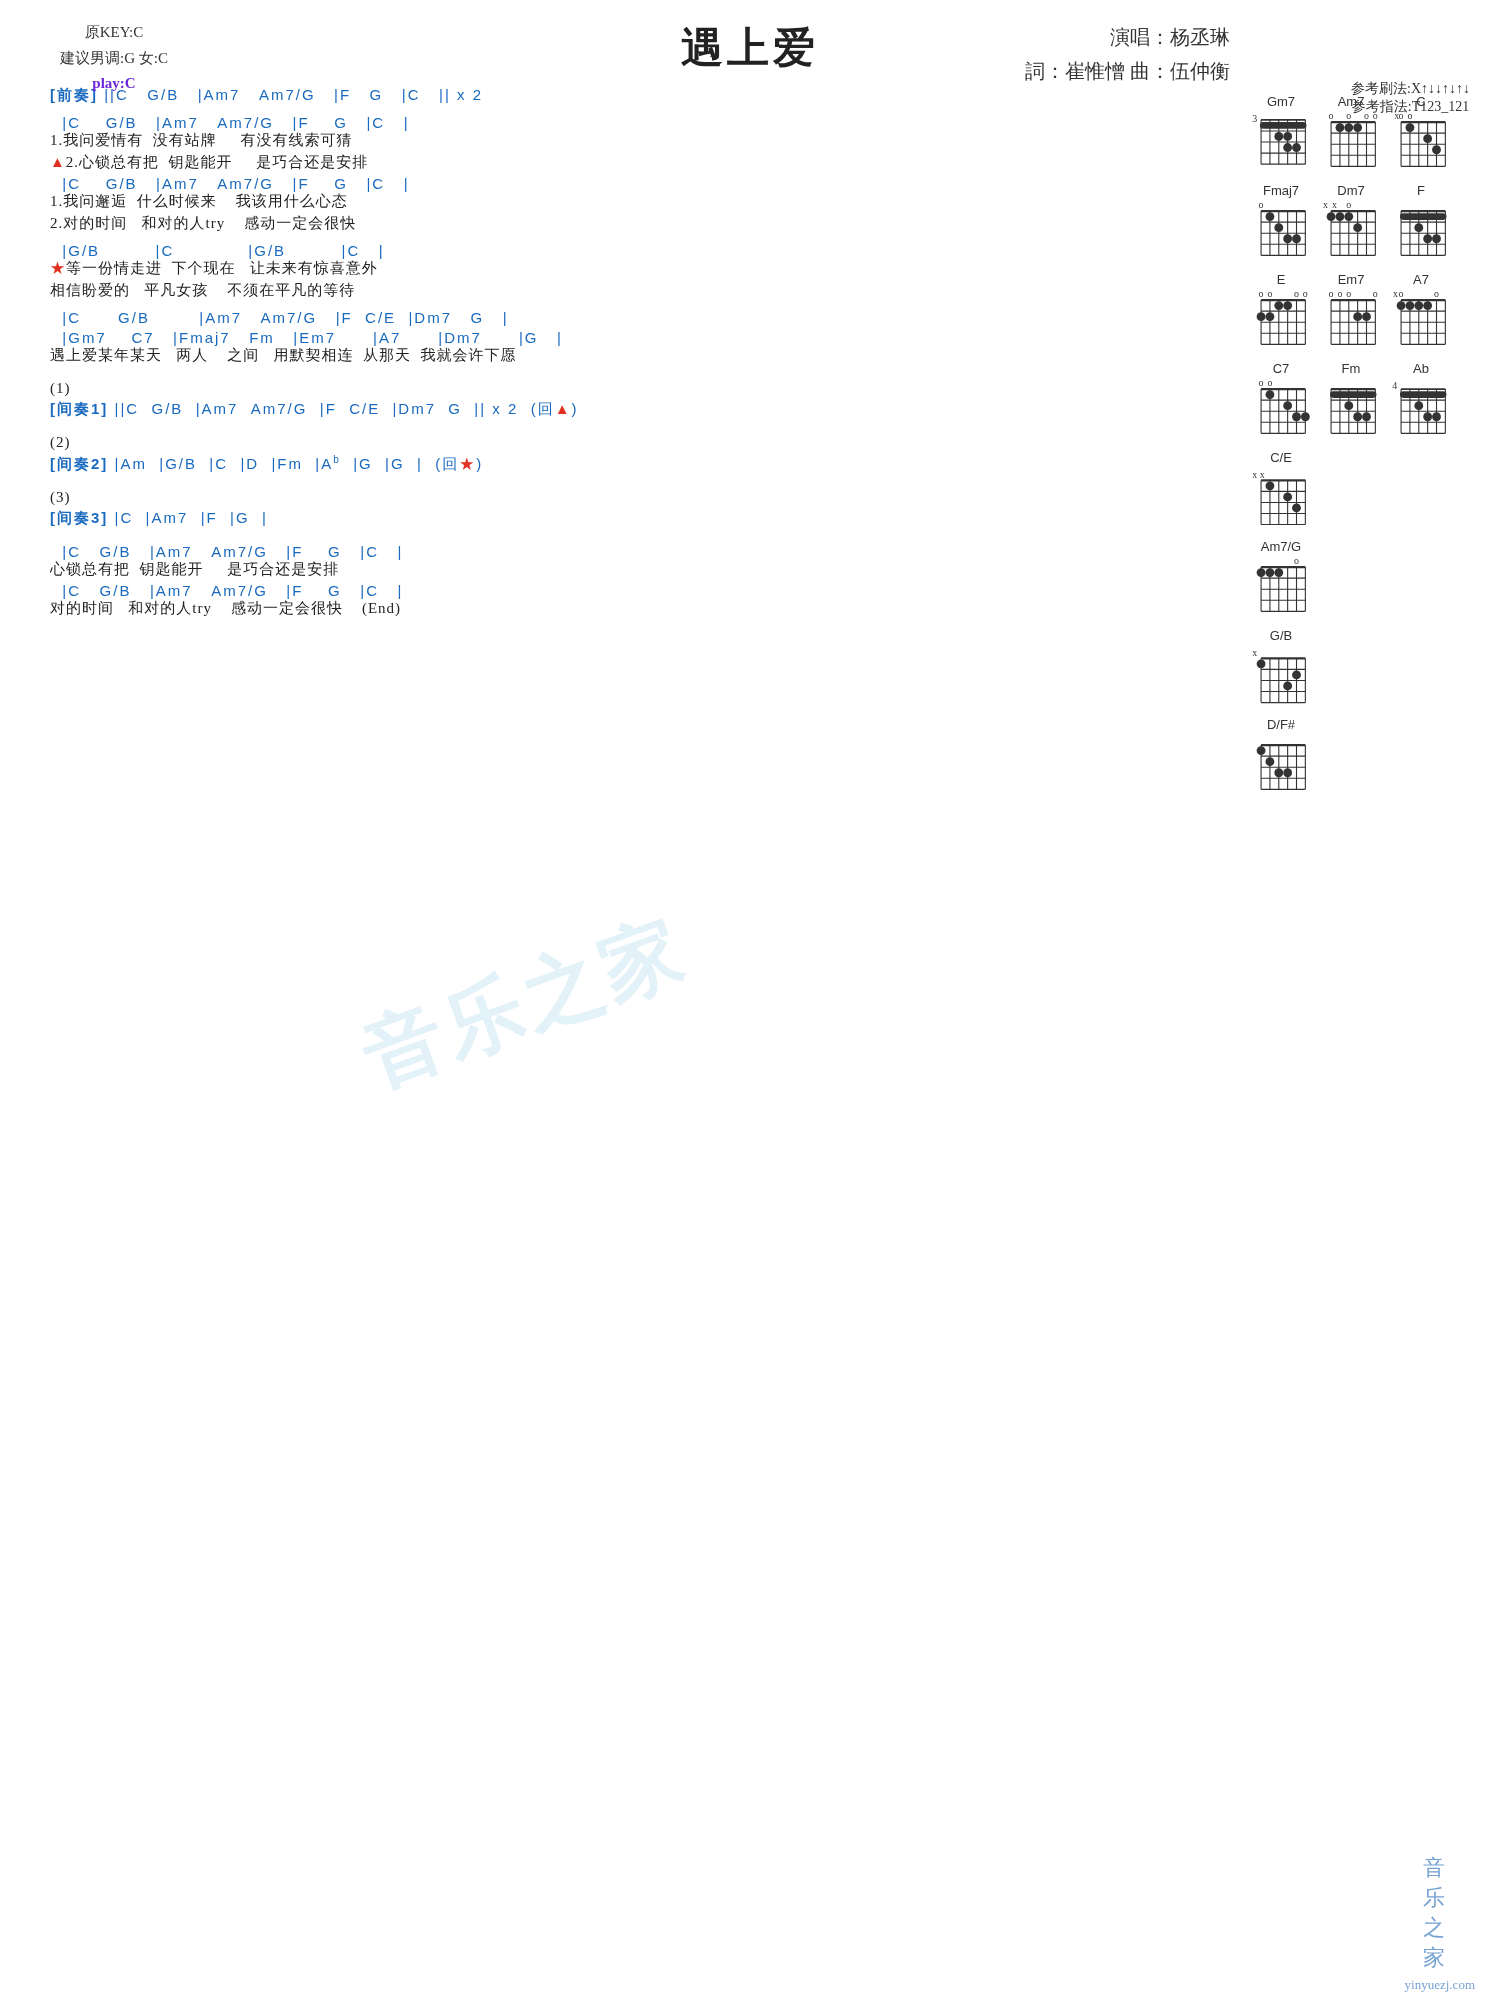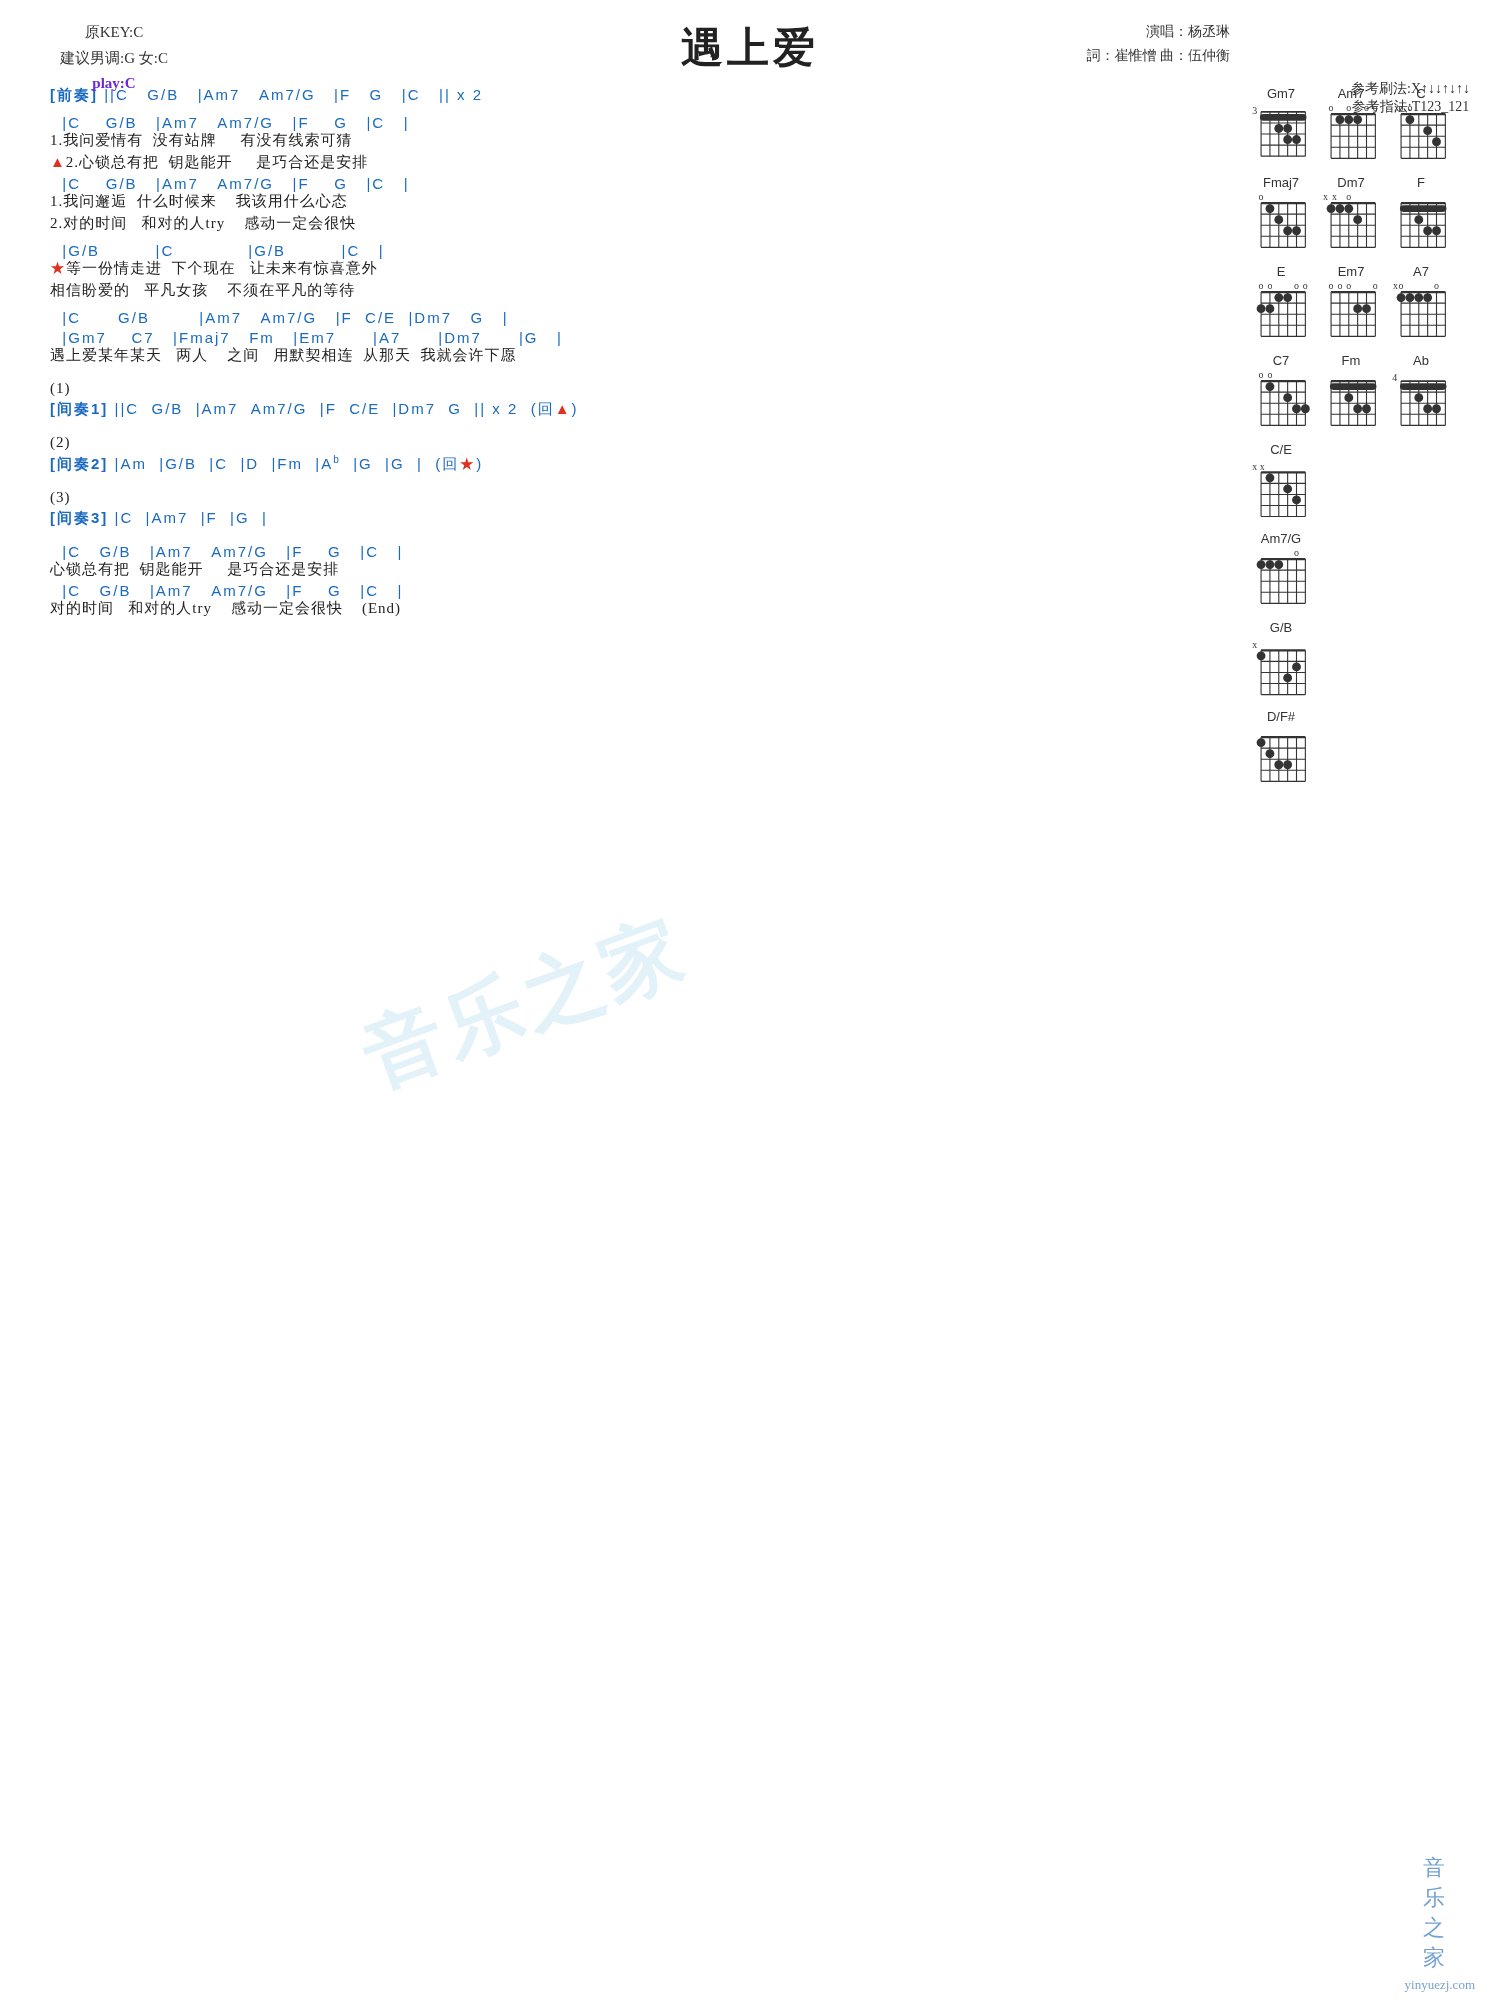--- a/index.html
+++ b/index.html
@@ -38,21 +38,21 @@
       line-height: 1.7;
     }
     .meta-left .play {
       color: #6d28d9;
       font-weight: bold;
     }
     .meta-right {
       position: absolute;
       right: 240px;
       top: 0;
-      font-size: 14px;
+      font-size: 20px;
       color: #333;
       line-height: 1.7;
       text-align: right;
     }
     .ref-info {
       position: absolute;
       right: 30px;
       top: 80px;
       font-size: 14px;
       color: #333;
@@ -65,20 +65,21 @@
     }
     .main-content {
       flex: 1;
       min-width: 0;
       margin-left: 20px;
     }
     .chord-diagrams {
       width: 220px;
       flex-shrink: 0;
       margin-left: 10px;
+      margin-top: 8px;
     }
     .star { color: #e03020; }
     .triangle { color: #e03020; }
     .chord-row {
       display: flex;
       flex-direction: row;
       justify-content: flex-start;
       gap: 8px;
       margin-bottom: 10px;
     }

